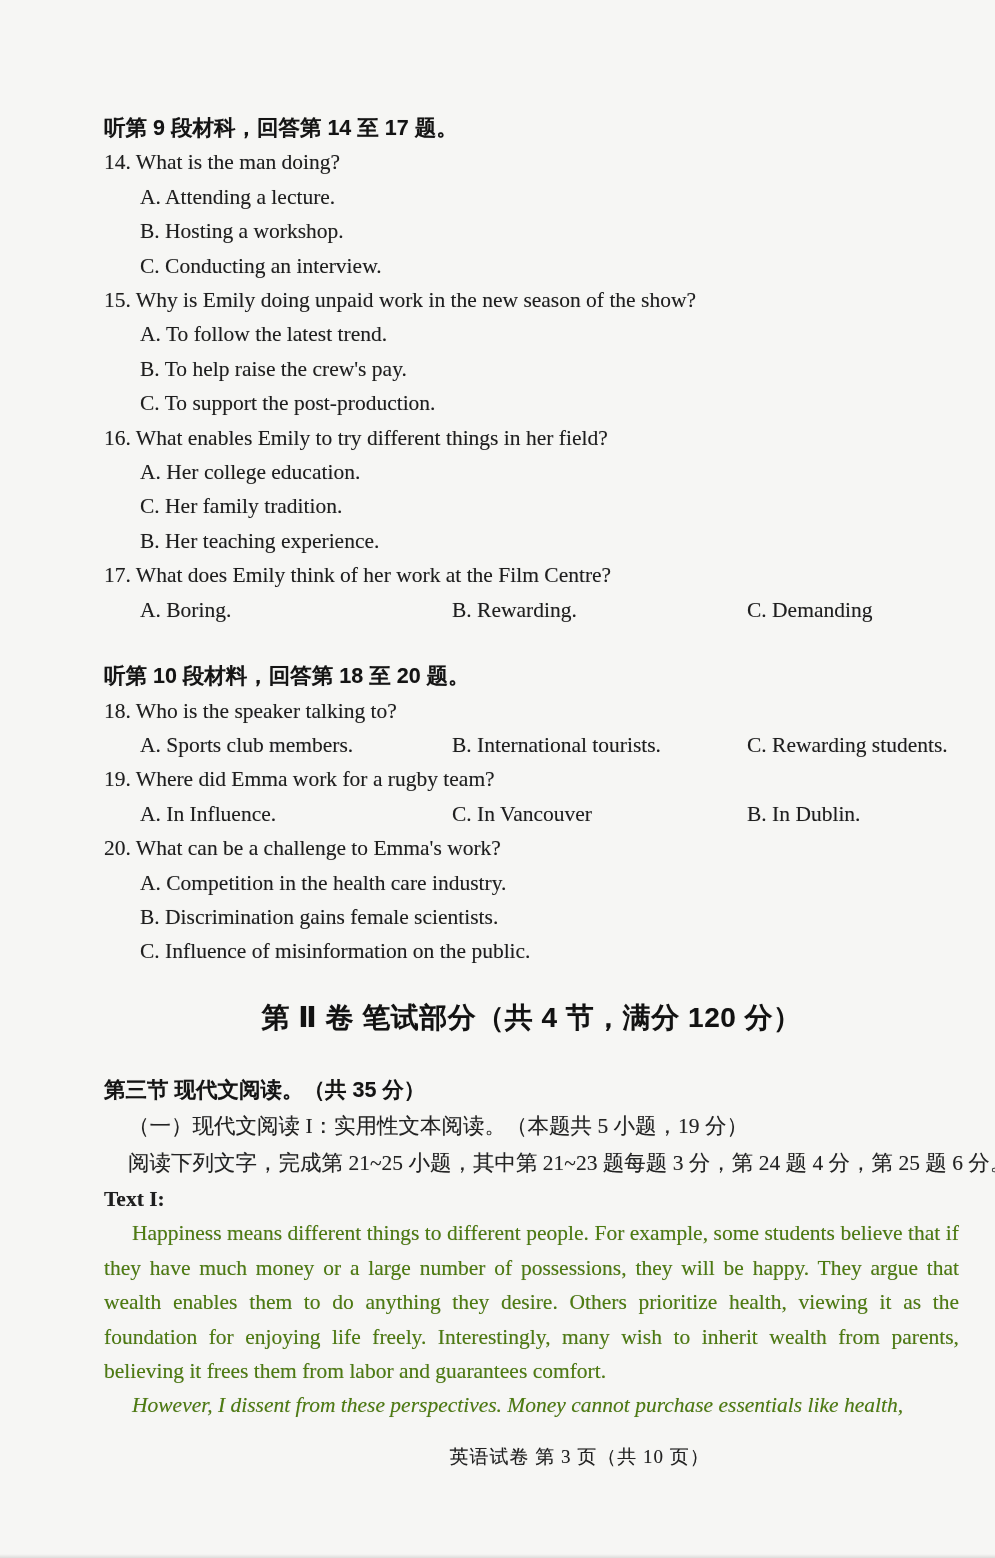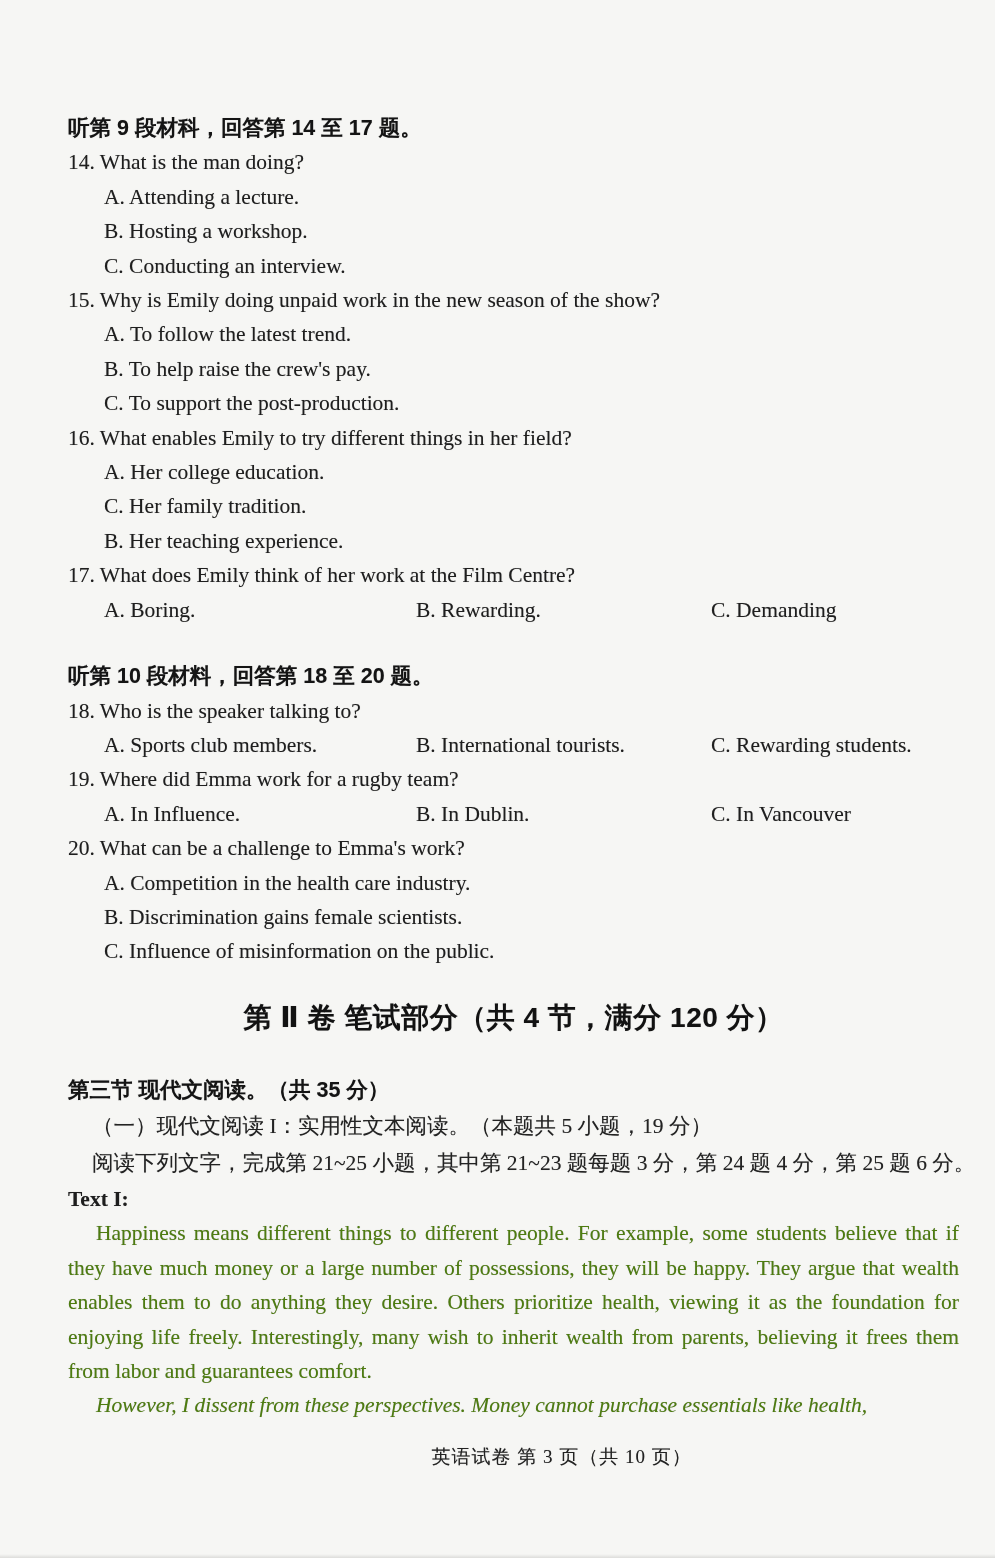--- a/index.html
+++ b/index.html
@@ -7,21 +7,21 @@
   body {
     background: #f6f6f4;
     color: #1e1e1e;
     font-family: "Liberation Serif", serif;
     overflow: hidden;
   }
   .page {
     position: relative;
     width: 995px;
     height: 1558px;
-    padding: 111px 36px 0 68px;
+    padding: 111px 36px 0 104px;
     text-shadow: 0 0 0.7px rgba(30,30,30,0.35);
   }
   .page::after {
     content: "";
     position: absolute;
     left: 0; right: 0; bottom: 0; height: 4px;
     background: linear-gradient(to bottom, rgba(0,0,0,0), rgba(0,0,0,0.10));
   }
   .line {
     font-size: 21.5px;
@@ -130,22 +130,22 @@
         <span>A. Sports club members.</span>
         <span>B. International tourists.</span>
         <span>C. Rewarding students.</span>
       </div>
     </div>
 
     <div>
       <p class="line">19. Where did Emma work for a rugby team?</p>
       <div class="line opt-row">
         <span>A. In Influence.</span>
+        <span>C. In Vancouver</span>
         <span>B. In Dublin.</span>
-        <span>C. In Vancouver</span>
       </div>
     </div>
 
     <div>
       <p class="line">20. What can be a challenge to Emma's work?</p>
       <p class="line opt">A. Competition in the health care industry.</p>
       <p class="line opt">B. Discrimination gains female scientists.</p>
       <p class="line opt">C. Influence of misinformation on the public.</p>
     </div>
   </div>

